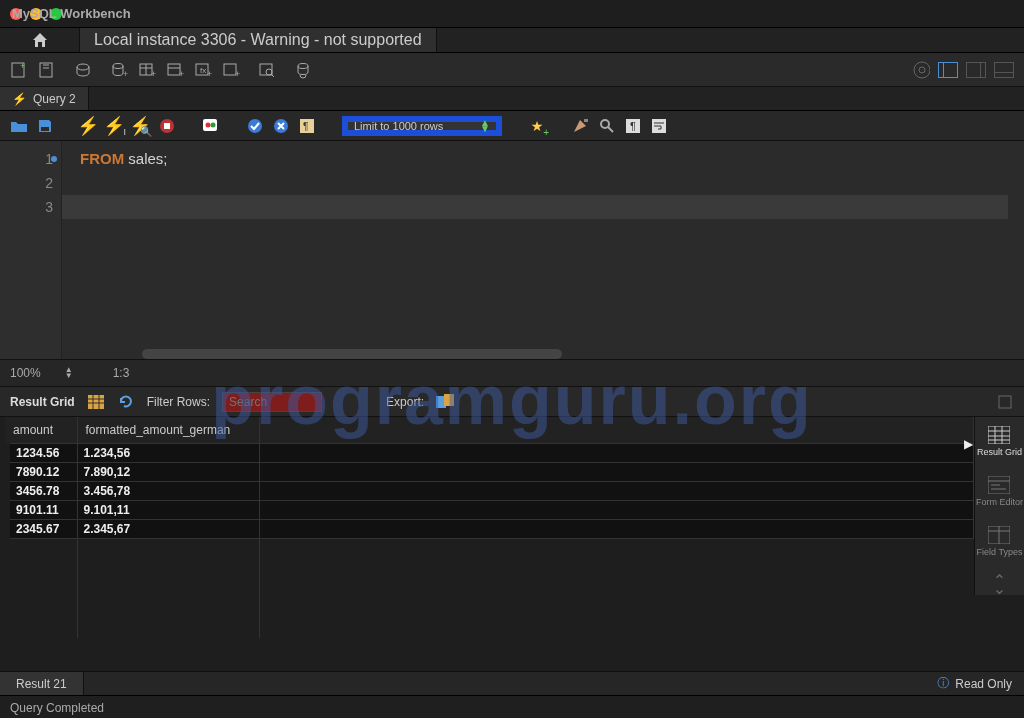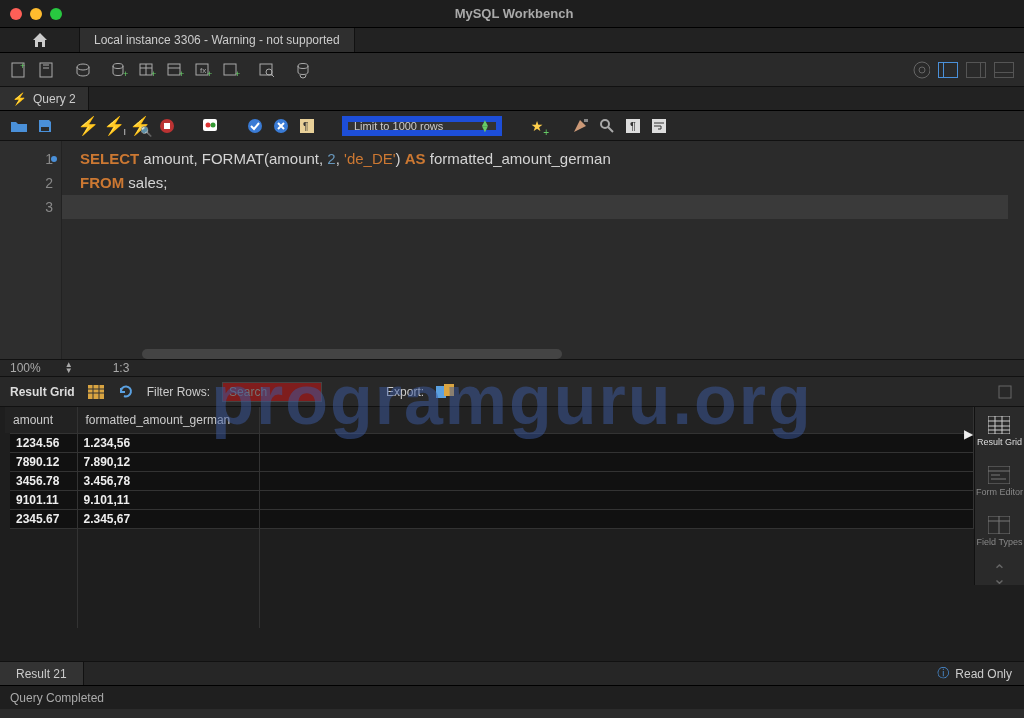--- a/index.html
+++ b/index.html
@@ -1,24 +1,24 @@
 <!DOCTYPE html>
 <html><head>
 <meta charset="utf-8">
 <style>
   * { margin:0; padding:0; box-sizing:border-box; font-family: -apple-system, "Helvetica Neue", Arial, sans-serif; }
   body { background:#2b2b2b; color:#ccc; width:1024px; height:718px; overflow:hidden; font-size:13px; position:relative; }
   .titlebar { height:28px; background:#1e1e1e; display:flex; align-items:center; position:relative; border-bottom:1px solid #000; }
   .traffic { display:flex; gap:8px; margin-left:10px; }
   .tl { width:12px; height:12px; border-radius:50%; }
   .red{background:#ff5f57;} .yellow{background:#febc2e;} .green{background:#28c840;}
-  .titlebar-title { position:absolute; left:4px; right:0; text-align:center; font-size:13px; color:#aaa; font-weight:600; pointer-events:none;}
+  .titlebar-title { position:absolute; left:12px; right:0; text-align:left; font-size:13px; color:#aaa; font-weight:600; pointer-events:none;}
   .tabbar { height:25px; background:#222; display:flex; align-items:stretch; border-bottom:1px solid #000;}
   .hometab { width:80px; display:flex; align-items:center; justify-content:center; border-right:1px solid #111;}
-  .conntab { padding:0 14px; display:flex; align-items:center; background:#2f2f2f; border-right:1px solid #111; font-size:12px; }
+  .conntab { padding:0 14px; display:flex; align-items:center; background:#2f2f2f; border-right:1px solid #111; font-size:16px; }
   .maintoolbar { height:34px; background:#2a2a2a; display:flex; align-items:center; padding:0 10px; gap:18px; border-bottom:1px solid #111;}
   .ticon { width:18px; height:18px; display:flex; align-items:center; justify-content:center; }
   .tgroup { display:flex; gap:10px; align-items:center; }
   .right-group { margin-left:auto; display:flex; gap:8px; align-items:center;}
   .panel-toggle { width:20px; height:16px; border:1px solid #555; display:inline-block; position:relative;}
   .panel-toggle.active { border-color:#4a90d9; }
   .panel-toggle .v { position:absolute; left:4px; top:0; bottom:0; width:1px; background:#555;}
   .panel-toggle.active .v { background:#4a90d9; left:4px;}
   .querytabs { height:24px; background:#222; display:flex; align-items:stretch; border-bottom:1px solid #000;}
   .qtab { background:#303030; padding:0 12px; display:flex; align-items:center; gap:6px; font-size:12px; border-right:1px solid #111;}
@@ -29,21 +29,21 @@
   .limit-arrows { color:#6c6; font-size:10px; line-height:6px;}
   .editor { display:flex; background:#2b2b2b; height:218px; position:relative;}
   .gutter { width:62px; background:#2e2e2e; text-align:right; padding:6px 8px 0 0; color:#888; font-family: Menlo, Consolas, monospace; font-size:14px; line-height:24px; border-right:1px solid #222;}
   .gutter .ln { height:24px; position:relative;}
   .gutter .marker { position:absolute; right:-4px; top:9px; width:6px; height:6px; background:#4a90d9; border-radius:50%;}
   .code { flex:1; padding:6px 0 0 18px; font-family: Menlo, Consolas, monospace; font-size:15px; line-height:24px; position:relative;}
   .code .line { height:24px; white-space:pre;}
   .code .hl { background:#3a3a3a; position:absolute; left:0; right:16px; height:24px; top:54px;}
   .kw { color:#cc7832; font-weight:bold;} .num{color:#6897bb;} .str{color:#cc7832;} .plain{color:#d4d4d4;}
   .scroll-h { position:absolute; left:80px; bottom:0; width:420px; height:10px; background:#444; border-radius:5px;}
-  .editor-status { height:18px; background:#262626; display:flex; align-items:center; padding:0 10px; gap:20px; font-size:12px; color:#aaa; border-top:1px solid #111; border-bottom:1px solid #111;}
+  .editor-status { height:28px; background:#262626; display:flex; align-items:center; padding:0 10px; gap:20px; font-size:12px; color:#aaa; border-top:1px solid #111; border-bottom:1px solid #111;}
   .spinner { display:flex; flex-direction:column; font-size:8px; line-height:6px; margin-left:4px;}
   .result-toolbar { height:30px; background:#282828; display:flex; align-items:center; padding:0 10px; gap:12px; font-size:12px; border-bottom:1px solid #111;}
   .result-toolbar input.filter { background:#7f1d1d; border:1px solid #444; color:#aaa; font-size:12px; height:20px; width:100px; padding:0 6px;}
   .result-area { display:flex; height:254px; background:#1e1e1e;}
   .sidepanel { width:50px; background:#2a2a2a; display:flex; flex-direction:column; align-items:center; padding-top:8px; gap:18px; font-size:9px; color:#888; text-align:center; border-left:1px solid #111;}
   .sidepanel .sp-item { display:flex; flex-direction:column; align-items:center; gap:2px;}
   .sidepanel .sp-item.active { color:#ddd; }
   .sp-icon { width:24px; height:20px; display:flex; align-items:center; justify-content:center; font-size:16px;}
   .sp-caret { position:absolute; left:-10px; top:20px; color:#eee; font-size:12px;}
   .sidepanel-wrap { position:relative; width:50px;}
@@ -270,21 +270,20 @@
 </div>
 
 <div class="editor">
   <div class="gutter">
     <div class="ln">1<span class="marker"></span></div>
     <div class="ln">2</div>
     <div class="ln">3</div>
   </div>
   <div class="code">
     <div class="hl"></div>
-    <div class="line"><span class="kw">SELECT</span><span class="plain"> amount, </span><span class="plain">FORMAT</span><span class="plain">(amount, </span><span class="num">2</span><span class="plain">, </span><span class="str">'de_DE'</span><span class="plain">) </span><span class="kw">AS</span><span class="plain"> formatted_amount_german</span></div>
     <div class="line"><span class="kw">FROM</span><span class="plain"> sales;</span></div>
     <div class="line"></div>
     <div class="scroll-h"></div>
   </div>
 </div>
 
 <div class="editor-status">
   <span>100%</span>
   <span class="spinner">
       <span>▲</span>

